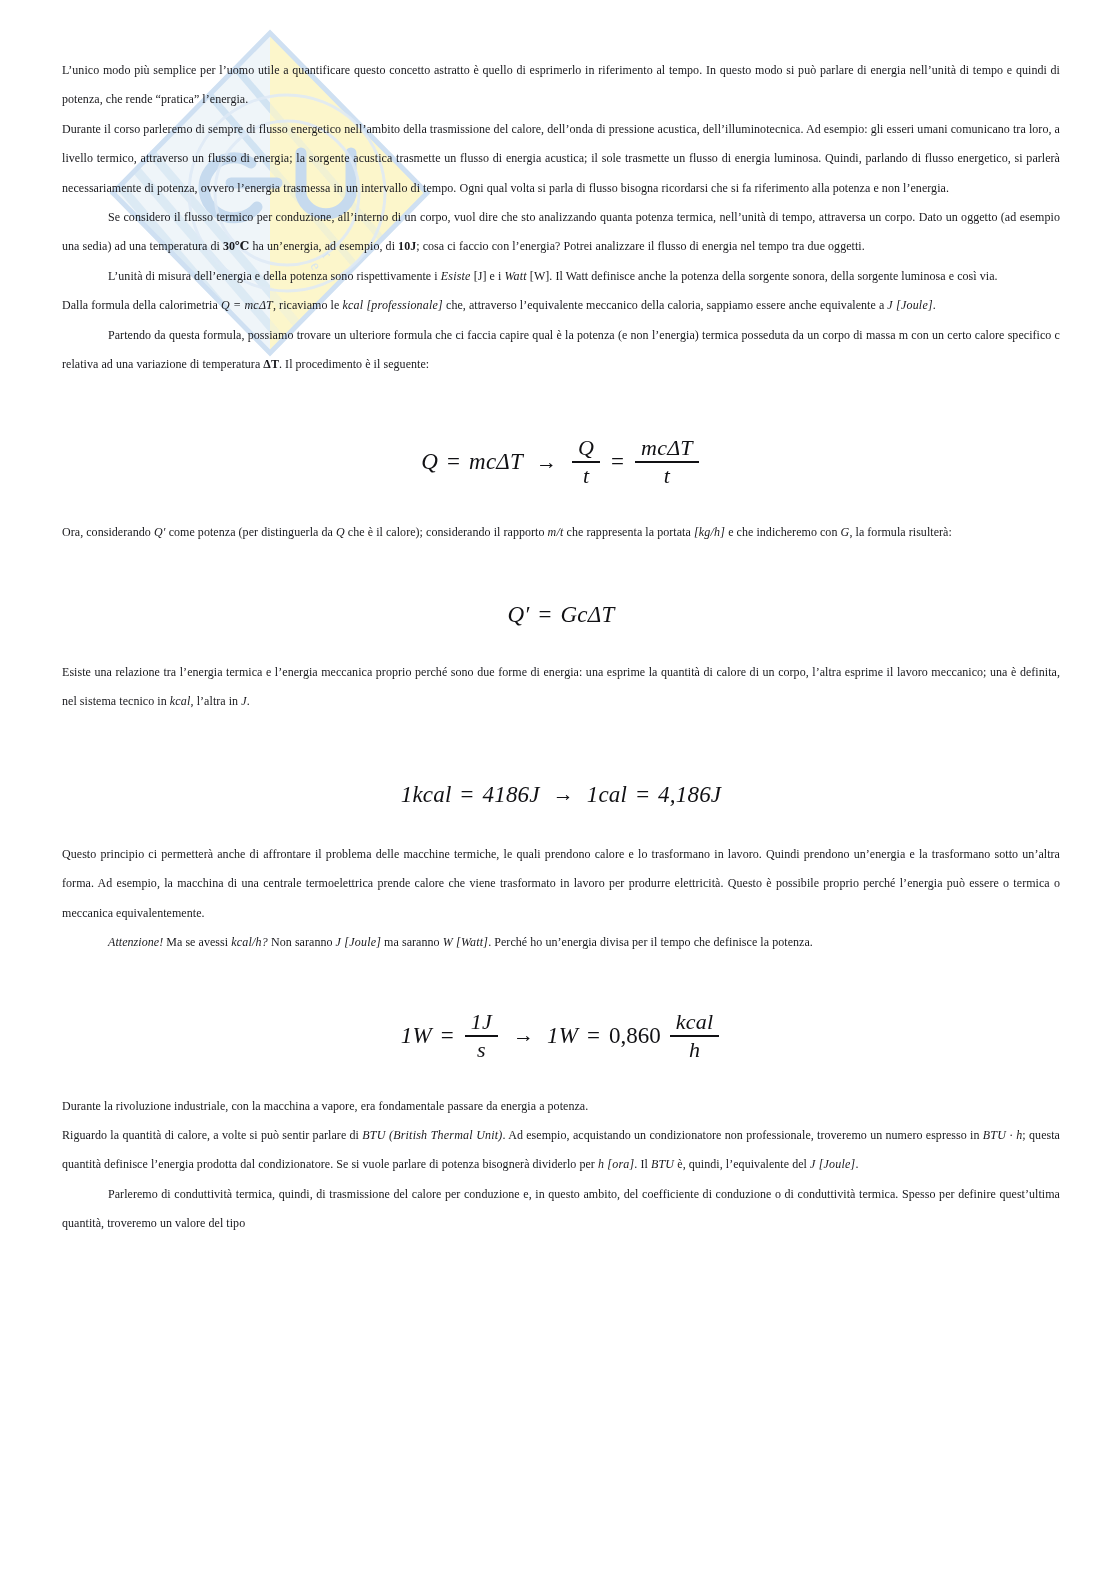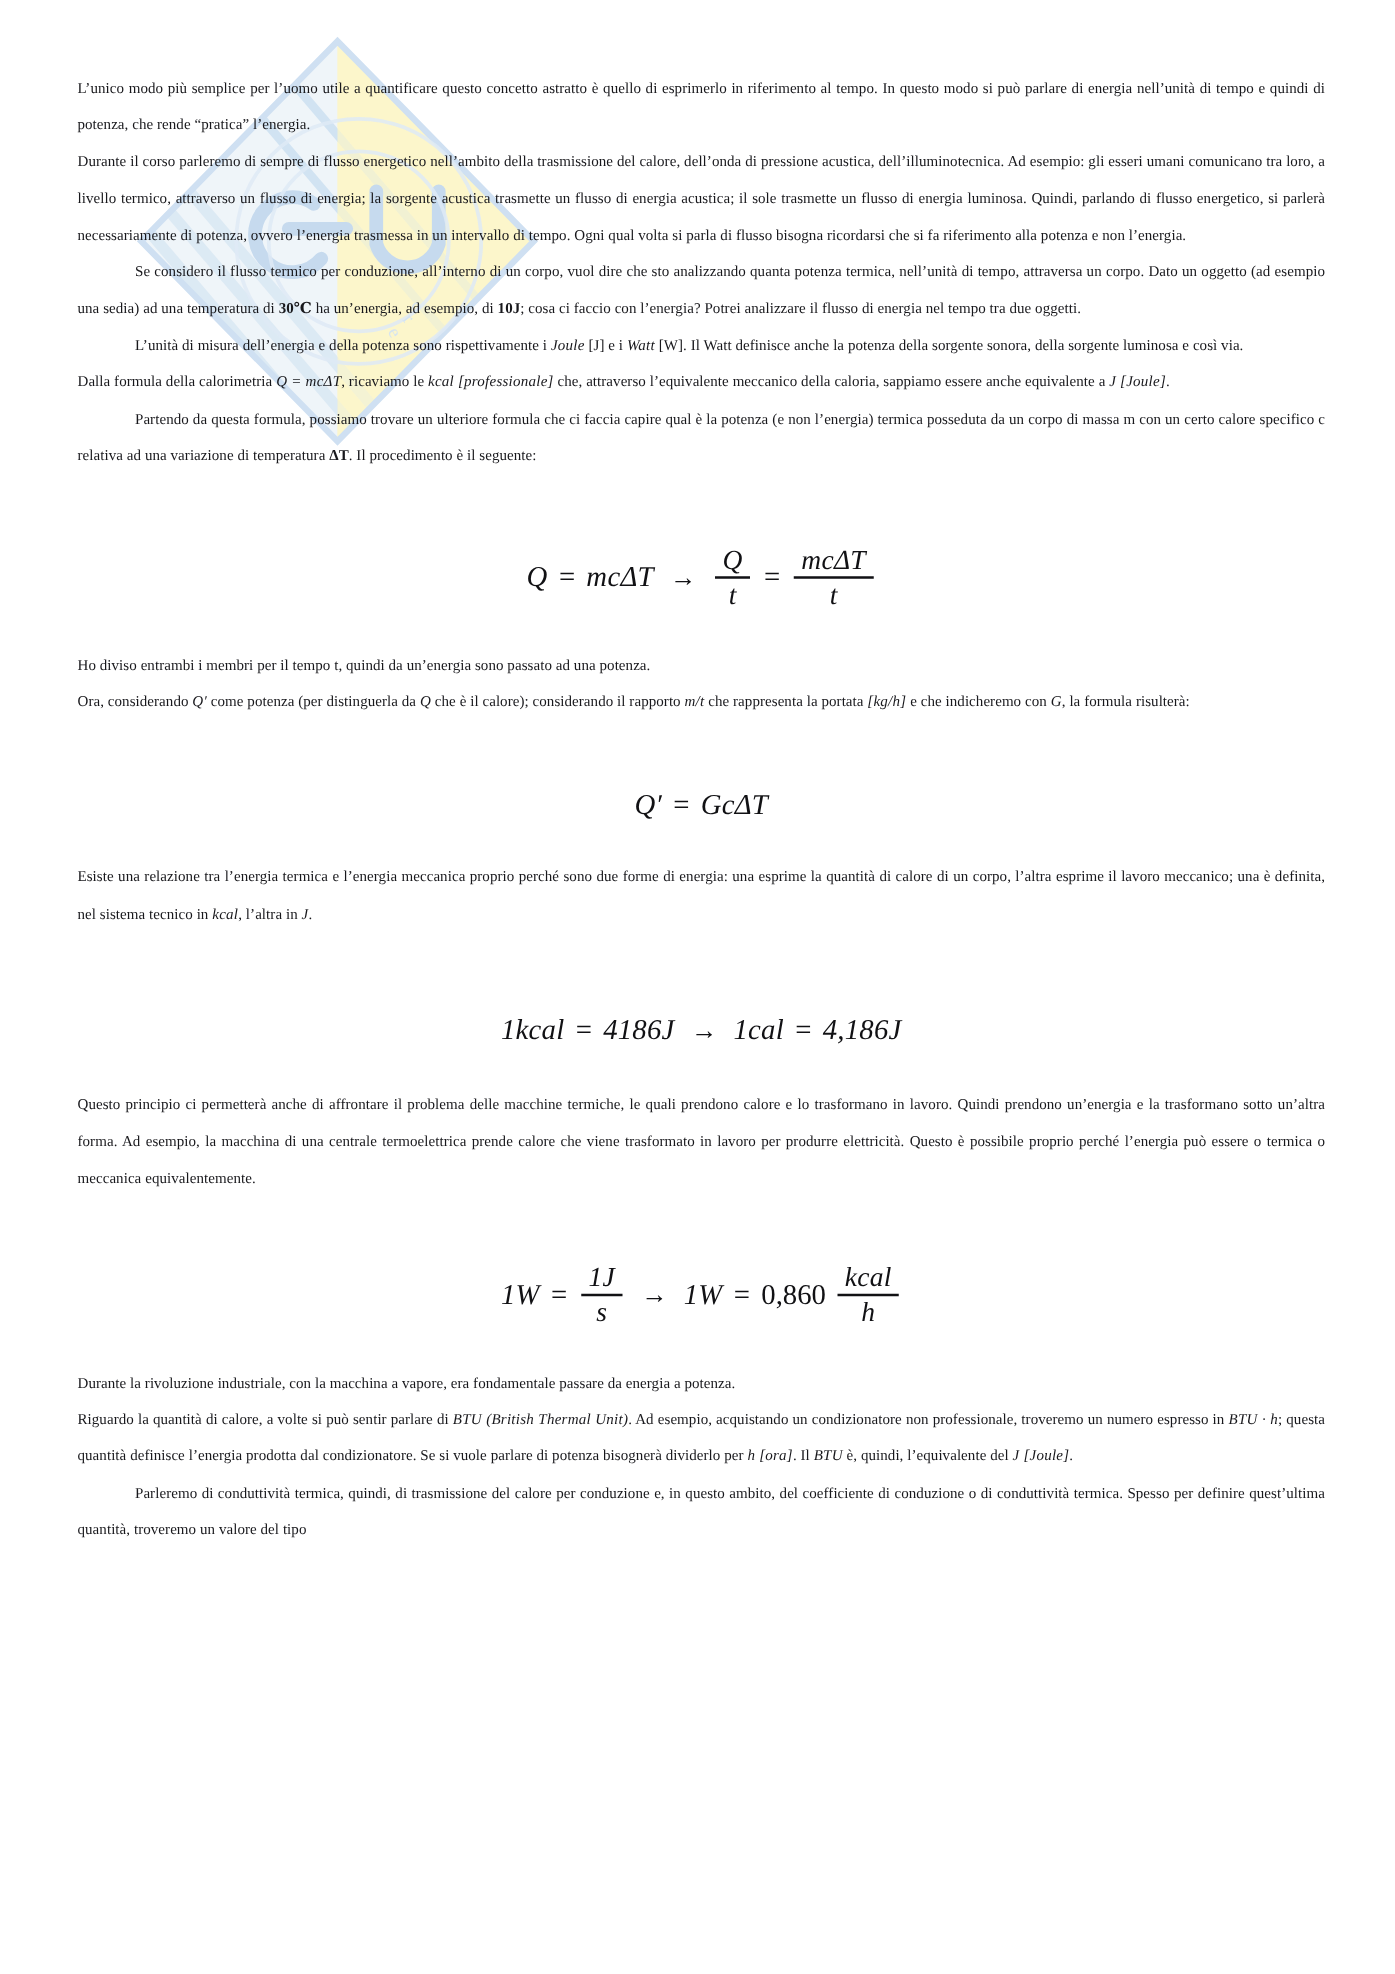--- a/index.html
+++ b/index.html
@@ -171,21 +171,21 @@
   </div>
 
   <div class="content">
 
     <p class="para">L’unico modo più semplice per l’uomo utile a quantificare questo concetto astratto è quello di esprimerlo in riferimento al tempo. In questo modo si può parlare di energia nell’unità di tempo e quindi di potenza, che rende “pratica” l’energia.</p>
 
     <p class="para">Durante il corso parleremo di sempre di flusso energetico nell’ambito della trasmissione del calore, dell’onda di pressione acustica, dell’illuminotecnica. Ad esempio: gli esseri umani comunicano tra loro, a livello termico, attraverso un flusso di energia; la sorgente acustica trasmette un flusso di energia acustica; il sole trasmette un flusso di energia luminosa. Quindi, parlando di flusso energetico, si parlerà necessariamente di potenza, ovvero l’energia trasmessa in un intervallo di tempo. Ogni qual volta si parla di flusso bisogna ricordarsi che si fa riferimento alla potenza e non l’energia.</p>
 
     <p class="para indent"><span>Se considero il flusso termico per conduzione, all’interno di un corpo, vuol dire che sto analizzando quanta potenza termica, nell’unità di tempo, attraversa un corpo. Dato un oggetto (ad esempio una sedia) ad una temperatura di </span><b class="bold">30℃</b><span> ha un’energia, ad esempio, di </span><b class="bold">10J</b><span>; cosa ci faccio con l’energia? Potrei analizzare il flusso di energia nel tempo tra due oggetti.</span></p>
 
-    <p class="para indent"><span>L’unità di misura dell’energia e della potenza sono rispettivamente i </span><span class="mi">Joule</span><span class="mu"> [J]</span><span> e i </span><span class="mi">Watt</span><span class="mu"> [W]</span><span>. Il Watt definisce anche la potenza della sorgente sonora, della sorgente luminosa e così via.</span></p>
+    <p class="para indent"><span>L’unità di misura dell’energia e della potenza sono rispettivamente i </span><span class="mi">Esiste</span><span class="mu"> [J]</span><span> e i </span><span class="mi">Watt</span><span class="mu"> [W]</span><span>. Il Watt definisce anche la potenza della sorgente sonora, della sorgente luminosa e così via.</span></p>
 
     <p class="para"><span>Dalla formula della calorimetria </span><span class="mi">Q = mcΔT</span><span>, ricaviamo le </span><span class="mi">kcal</span><span class="mi"> [professionale]</span><span> che, attraverso l’equivalente meccanico della caloria, sappiamo essere anche equivalente a </span><span class="mi">J [Joule]</span><span>.</span></p>
 
     <p class="para indent"><span>Partendo da questa formula, possiamo trovare un ulteriore formula che ci faccia capire qual è la potenza (e non l’energia) termica posseduta da un corpo di massa m con un certo calore specifico c relativa ad una variazione di temperatura </span><b class="bold">ΔT</b><span>. Il procedimento è il seguente:</span></p>
 
     <div class="gap-a"></div>
 
     <div class="eq eq-1">
       <span class="eq-row">
         <span class="mi">Q</span>
@@ -201,21 +201,20 @@
         <span class="frac">
           <span class="top mi">mcΔT</span>
           <span class="bar"></span>
           <span class="bot mi">t</span>
         </span>
       </span>
     </div>
 
     <div class="gap-b"></div>
 
-    <p class="para">Ho diviso entrambi i membri per il tempo t, quindi da un’energia sono passato ad una potenza.</p>
 
     <p class="para"><span>Ora, considerando </span><span class="mi">Q′</span><span> come potenza (per distinguerla da </span><span class="mi">Q</span><span> che è il calore); considerando il rapporto </span><span class="mi">m/t</span><span> che rappresenta la portata </span><span class="mi">[kg/h]</span><span> e che indicheremo con </span><span class="mi">G</span><span>, la formula risulterà:</span></p>
 
     <div class="gap-c"></div>
 
     <div class="eq eq-2">
       <span class="eq-row">
         <span class="mi">Q′</span>
         <span class="op">=</span>
         <span class="mi">GcΔT</span>
@@ -238,20 +237,21 @@
         <span class="mi">1cal</span>
         <span class="op">=</span>
         <span class="mi">4,186J</span>
       </span>
     </div>
 
     <div class="gap-f"></div>
 
     <p class="para">Questo principio ci permetterà anche di affrontare il problema delle macchine termiche, le quali prendono calore e lo trasformano in lavoro. Quindi prendono un’energia e la trasformano sotto un’altra forma. Ad esempio, la macchina di una centrale termoelettrica prende calore che viene trasformato in lavoro per produrre elettricità. Questo è possibile proprio perché l’energia può essere o termica o meccanica equivalentemente.</p>
 
+    <p class="para indent"><i class="it">Attenzione!</i><span> Ma se avessi </span><span class="mi">kcal/h?</span><span> Non saranno </span><span class="mi">J [Joule]</span><span> ma saranno </span><span class="mi">W [Watt]</span><span>. Perché ho un’energia divisa per il tempo che definisce la potenza.</span></p>
 
     <div class="gap-g"></div>
 
     <div class="eq eq-4">
       <span class="eq-row">
         <span class="mi">1W</span>
         <span class="op">=</span>
         <span class="frac">
           <span class="top mi">1J</span>
           <span class="bar"></span>

